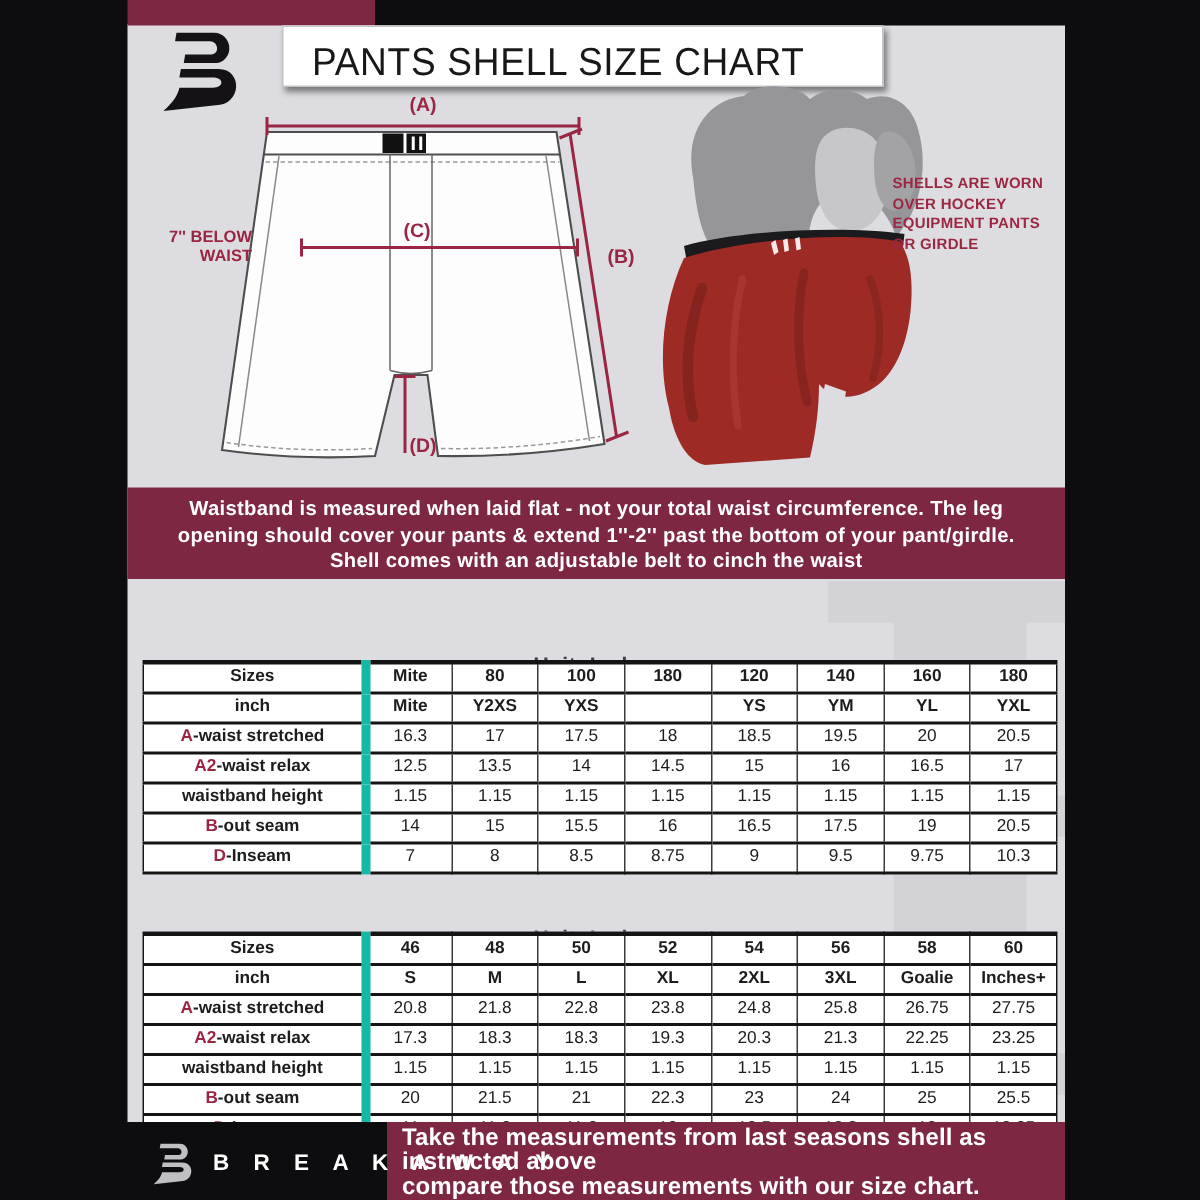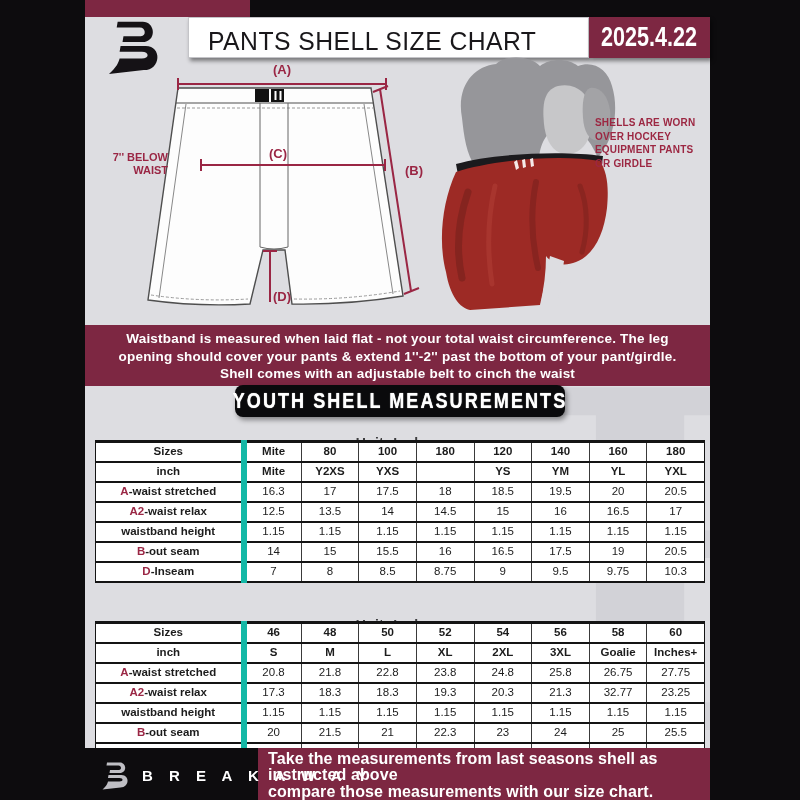--- a/index.html
+++ b/index.html
@@ -87,23 +87,20 @@
   <div class="abs wm-clip">
     <div class="wm">B</div>
   </div>
 
   <svg class="abs logo-header" viewBox="0 0 60 66">
     <path d="M10,10 L36,10 C48,10 51,28 38,31 L15,31 L16,25 L34,25 C40,25 39,16 33,16 L9,16 Z
              M13,35 L39,35 C56,35 55,60 37,60 L1,64 C9,57 11,52 12,48 L35,48 C43,48 43,41 35,41 L12,41 Z"></path>
   </svg>
   <div class="abs title-box">
     <span class="title-text">PANTS SHELL SIZE CHART</span>
-  </div>
-  <div class="abs date-box">
-    <span class="date-text">2025.4.22</span>
   </div>
 
   <svg class="abs shorts" viewBox="0 0 337 265">
 
     <path d="M80,30 L273,30 L305,238 Q250,247 194,246 L187,192 L165,192 L152,246 Q100,249 50,242 Z" fill="#fdfdfd" stroke="#4e4e4e" stroke-width="1.4"></path>
     <path d="M78,45 L276,45" stroke="#4e4e4e" stroke-width="1.2" fill="none"></path>
     <path d="M79,50 L275,50" stroke="#999" stroke-width="1" stroke-dasharray="3,2" fill="none"></path>
     <path d="M88,46 L61,240" stroke="#888" stroke-width="1" fill="none"></path>
     <path d="M266,46 L295,236" stroke="#888" stroke-width="1" fill="none"></path>
     <path d="M53,237 Q100,244 150,241" stroke="#999" stroke-width="1" stroke-dasharray="3,2" fill="none"></path>
@@ -152,23 +149,20 @@
   </svg>
   <div class="abs shells-note">SHELLS ARE WORN
 OVER HOCKEY
 EQUIPMENT PANTS
 OR GIRDLE</div>
 
   <div class="abs notice">Waistband is measured when laid flat - not your total waist circumference. The leg
 opening should cover your pants &amp; extend 1''-2'' past the bottom of your pant/girdle.
 Shell comes with an adjustable belt to cinch the waist</div>
 
-  <div class="abs sec-box sec-youth">
-    <span class="sec-text">YOUTH SHELL MEASUREMENTS</span>
-  </div>
   <div class="abs unit unit-youth">Unit: Inches</div>
   <table class="abs size-table tbl-youth">
     <colgroup>
         <col class="c-label">
         <col span="8">
       </colgroup>
     <tbody>
         <tr class="hdr">
           <td class="lbl">Sizes</td>
           <td>Mite</td>
@@ -290,21 +284,21 @@
           <td>27.75</td>
         </tr>
         <tr>
           <td class="lbl"><span class="pfx">A2</span>-waist relax</td>
           <td>17.3</td>
           <td>18.3</td>
           <td>18.3</td>
           <td>19.3</td>
           <td>20.3</td>
           <td>21.3</td>
-          <td>32.77</td>
+          <td>22.25</td>
           <td>23.25</td>
         </tr>
         <tr>
           <td class="lbl">waistband height</td>
           <td>1.15</td>
           <td>1.15</td>
           <td>1.15</td>
           <td>1.15</td>
           <td>1.15</td>
           <td>1.15</td>

